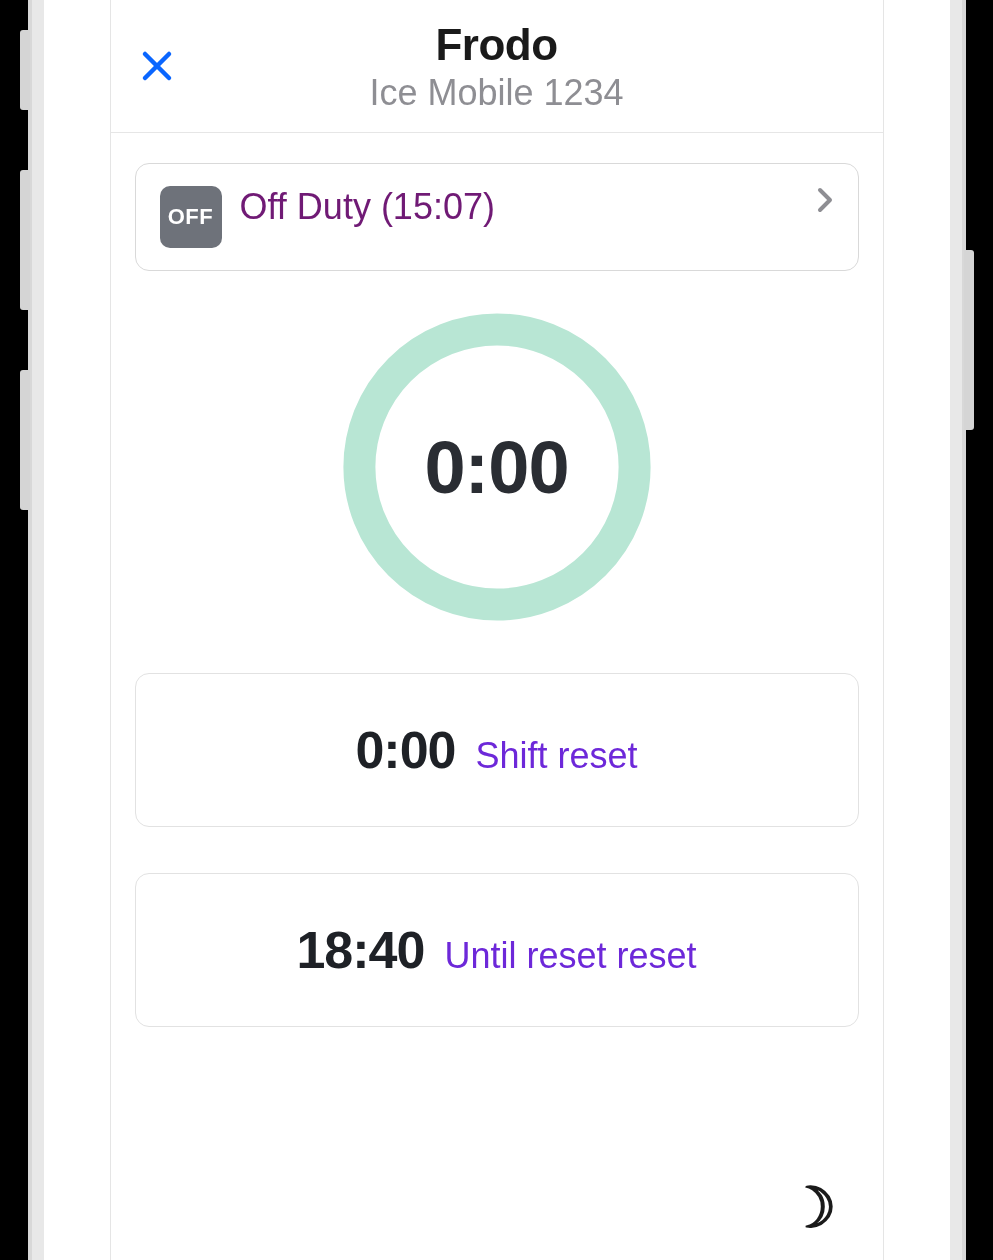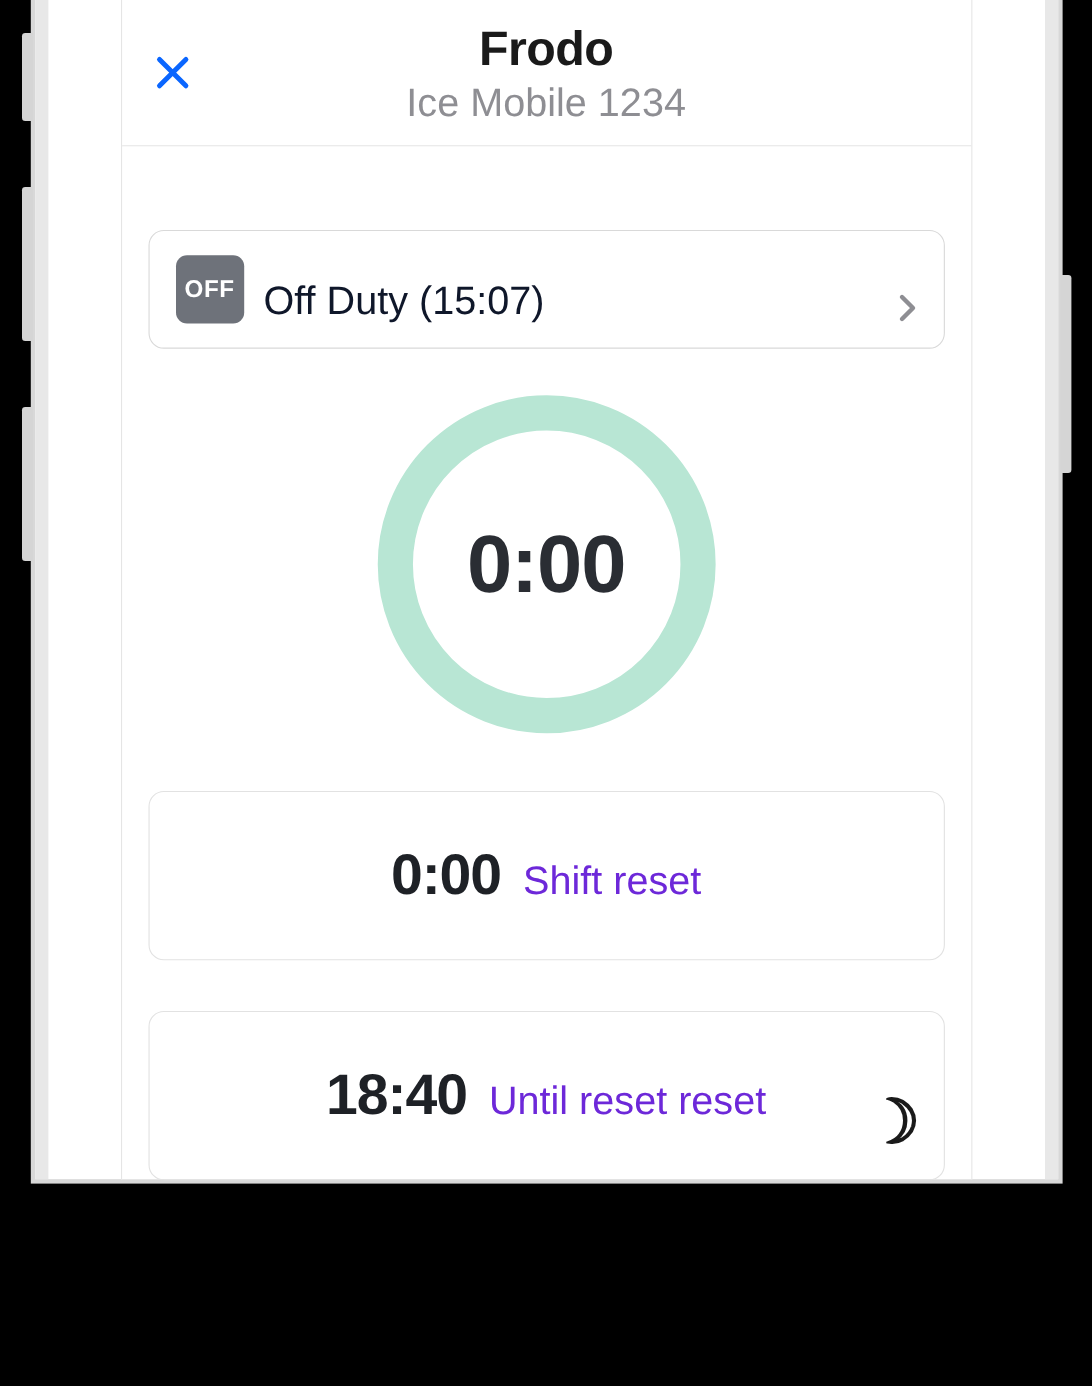--- a/index.html
+++ b/index.html
@@ -9,21 +9,21 @@
       display: flex;
       justify-content: center;
       align-items: flex-start;
       width: 993px;
       height: 1260px;
       overflow: hidden;
     }
     .phone-frame {
       background: #fff;
       width: 930px;
-      height: 1072px;
+      height: 1260px;
       position: relative;
       border-left: 12px solid #e8e8e8;
       border-right: 12px solid #e8e8e8;
       box-shadow: 0 0 0 4px #d8d8d8;
       margin: 0 auto;
     }
     .side-buttons-left {
       position: absolute;
       left: -24px;
       top: 30px;
@@ -80,45 +80,44 @@
     }
     .header-sub {
       font-size: 36px;
       font-weight: 400;
       color: #8e8e93;
       margin-top: 2px;
     }
     .content { padding: 30px 24px 0; }
     .status-row {
       display: flex;
-      align-items: flex-end;
+      align-items: flex-start;
       border: 1.5px solid #d9d9d9;
       border-radius: 14px;
       padding: 22px 24px;
       cursor: pointer;
-      margin-top: 46px;
     }
     .off-badge {
       width: 62px;
       height: 62px;
       background: #6e727a;
       color: #fff;
       font-weight: 700;
       font-size: 22px;
       border-radius: 10px;
       display: flex;
       align-items: center;
       justify-content: center;
       margin-right: 18px;
       letter-spacing: 0.5px;
     }
     .status-text {
       font-size: 36px;
       font-weight: 500;
-      color: #0f172a;
+      color: #701a75;
       flex: 1;
     }
     .chevron svg { display: block; }
     .gauge-wrap {
       text-align: center;
       margin-top: 36px;
     }
     .gauge {
       width: 320px;
       height: 320px;

